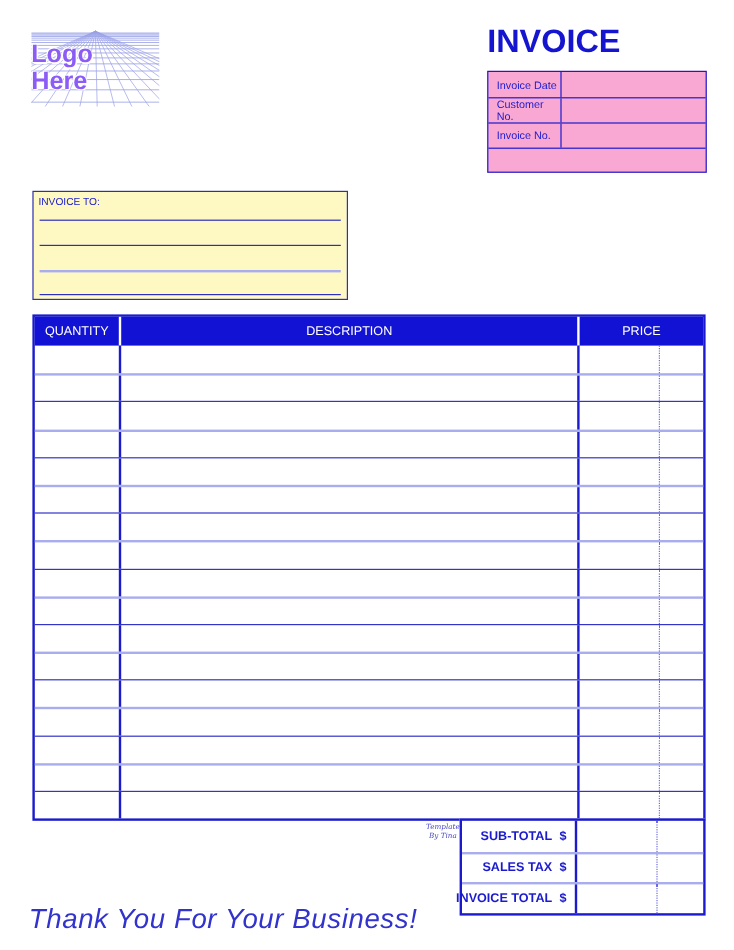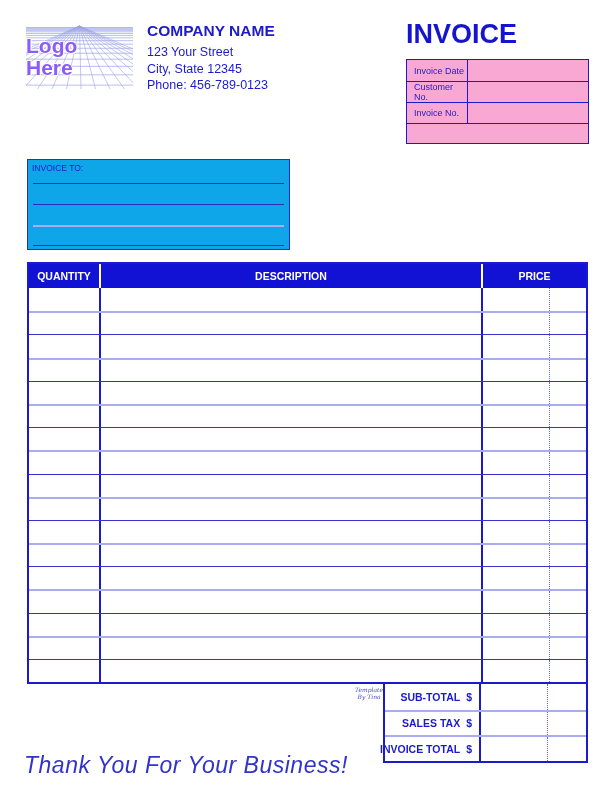--- a/index.html
+++ b/index.html
@@ -29,29 +29,29 @@
   .company-line{font-size:12.5px;line-height:16.5px;}
   
   .invoice-title{position:absolute;left:406px;top:19px;font-size:27px;font-weight:bold;color:#1515d0;}
   .info-table{position:absolute;left:406px;top:59px;width:183px;border:1.5px solid var(--blue);background:#f9a8d4;}
   .info-row{display:flex;height:21px;border-top:1px solid var(--blue);}
   .info-row:first-child{border-top:none;}
   .info-label{width:60px;font-size:9px;color:var(--blue);display:flex;align-items:center;padding-left:7px;}
   .info-value{flex:1;border-left:1px solid var(--blue);}
   .info-row.empty{height:20px;}
   
-  .addr-box{position:absolute;top:159px;height:91px;border:1.5px solid #2d2dbe;background:#0ea5e9;}
+  .addr-box{position:absolute;top:159px;height:91px;border:1.5px solid #2d2dbe;background:#fef9c3;}
   .addr-box.to{left:27px;width:263px;}
   .addr-box.deliver{left:316px;width:270px;}
   .addr-label{font-size:8.5px;color:var(--blue);padding:3px 0 0 4px;}
   .wline{position:absolute;left:5px;right:5px;height:0;border-top:1.2px solid #2d2dbe;}
   .wline.light{border-top:2px solid var(--light);}
   
   .items{position:absolute;left:27px;top:262px;width:561px;border:2px solid var(--blue);background:#fff;}
-  .items-header{display:flex;height:24px;background:var(--hdr);color:#fff;font-weight:bold;font-size:10.5px;}
+  .items-header{display:flex;height:24px;background:var(--hdr);color:#fff;font-weight:normal;font-size:10.5px;}
   .hcell{display:flex;align-items:center;justify-content:center;}
   .hcell+.hcell{border-left:2px solid #fff;text-align:center;}
   .hcell.qty{width:70px;}
   .hcell.desc{flex:1;}
   .hcell.price{width:105px;}
   .irow{display:flex;height:23.2px;border-top:1.2px solid #3434c8;}
   .irow:first-child{border-top:none;}
   .irow:nth-child(even){border-top:2px solid var(--light);}
   .icell{position:relative;}
   .icell+.icell{border-left:2px solid var(--blue);}
@@ -116,26 +116,20 @@
         <line x1="53.5" y1="1" x2="171" y2="64" stroke="#9ba2e6" stroke-width="0.6"></line>
         <line x1="53.5" y1="1" x2="185.5" y2="64" stroke="#9ba2e6" stroke-width="0.6"></line>
         <line x1="53.5" y1="1" x2="200" y2="64" stroke="#9ba2e6" stroke-width="0.6"></line>
       </svg>
     <div class="logo-text">
       <div>Logo</div>
       <div>Here</div>
     </div>
   </div>
 
-  <div class="company">
-    <div class="company-name">COMPANY NAME</div>
-    <div class="company-line">123 Your Street</div>
-    <div class="company-line">City, State 12345</div>
-    <div class="company-line">Phone: 456-789-0123</div>
-  </div>
 
   <div class="invoice-title">INVOICE</div>
 
   <div class="info-table">
     <div class="info-row">
       <div class="info-label">Invoice Date</div>
       <div class="info-value"></div>
     </div>
     <div class="info-row">
       <div class="info-label">Customer No.</div>

